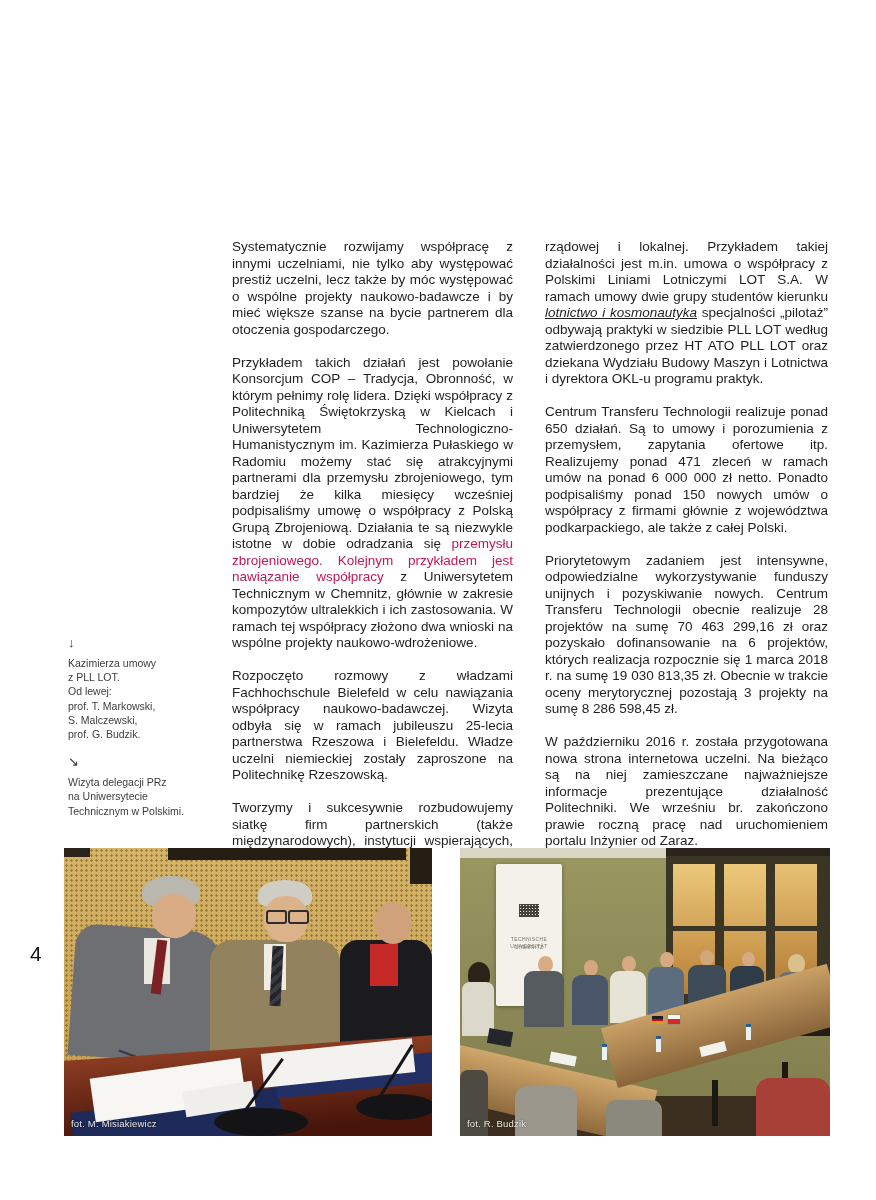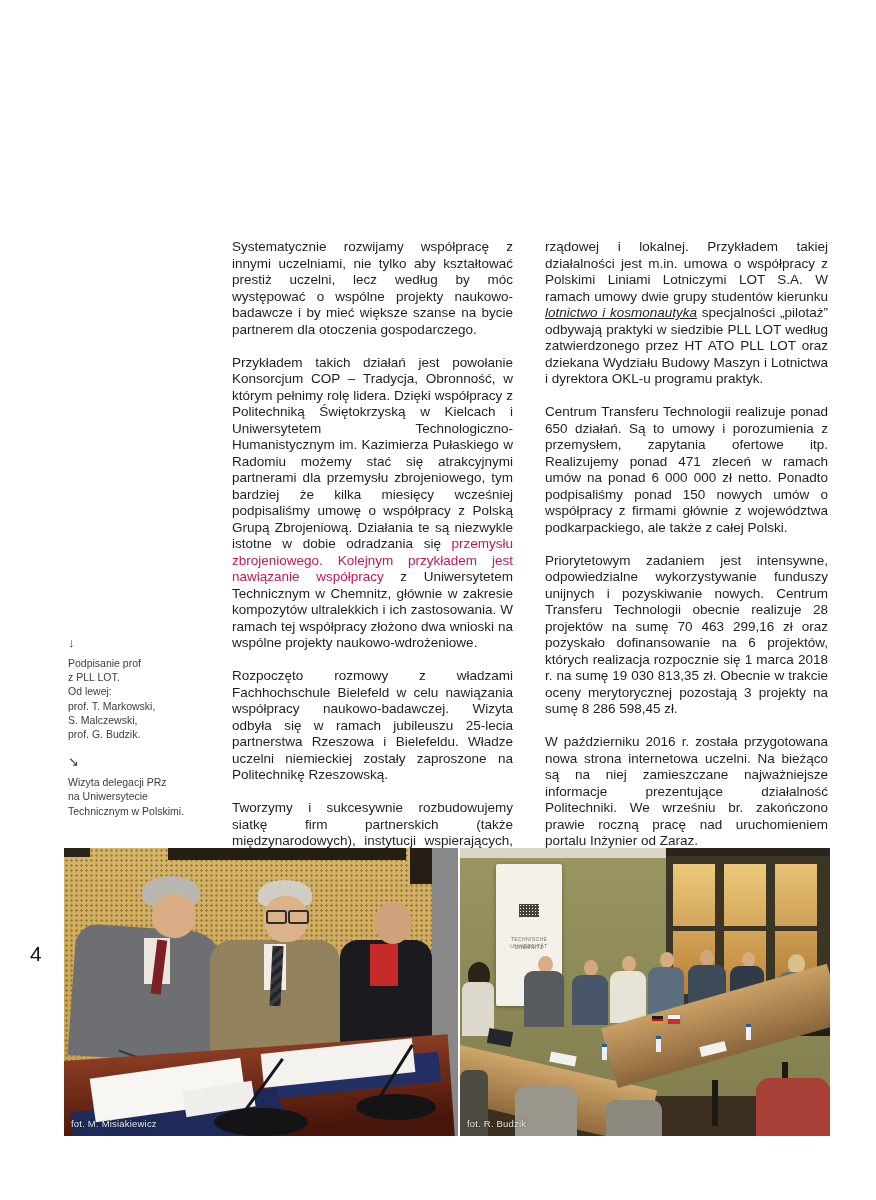--- a/index.html
+++ b/index.html
@@ -10,50 +10,50 @@
   .col-left{left:232px;width:281px;}
   .col-right{left:545px;width:283px;}
   .inline-link{color:#be185d;}
   .it{font-style:italic;text-decoration:underline;}
   .margin-captions{position:absolute;left:68px;top:636px;width:165px;
         font-size:10.5px;line-height:14.2px;color:#3d3d3d;}
   .cap-arrow{font-size:13px;line-height:14px;margin-bottom:6px;color:#3d3d3d;}
   .cap-block2{margin-top:14px;}
   .pagenum{position:absolute;left:30px;top:942px;font-size:21px;color:#111;}
   .photo{position:absolute;top:848px;height:288px;overflow:hidden;background:#888;}
-  .photo-left{left:64px;width:368px;padding-left:26px;}
+  .photo-left{left:64px;width:368px;}
   .photo-right{left:460px;width:370px;}
   .a{position:absolute;}
   .credit{position:absolute;left:7px;bottom:7px;font-size:9.5px;color:#e9e9e4;
         text-shadow:0 0 2px rgba(0,0,0,.55);letter-spacing:.2px;}
   .bannertxt{position:absolute;left:0;width:100%;text-align:center;font-size:5px;
         color:#7a786c;letter-spacing:.4px;line-height:7px;}
 </style>
 </head>
 <body>
 
 <div class="page">
 
   <div class="col col-left">
-    <p>Systematycznie rozwijamy współpracę z innymi uczelniami, nie tylko aby kształtować prestiż uczelni, lecz według by móc występować o wspólne projekty naukowo-badawcze i by mieć większe szanse na bycie partnerem dla otoczenia gospodarczego.</p>
+    <p>Systematycznie rozwijamy współpracę z innymi uczelniami, nie tylko aby występować prestiż uczelni, lecz także by móc występować o wspólne projekty naukowo-badawcze i by mieć większe szanse na bycie partnerem dla otoczenia gospodarczego.</p>
     <p><span>Przykładem takich działań jest powołanie Konsorcjum COP – Tradycja, Obronność, w którym pełnimy rolę lidera. Dzięki współpracy z Politechniką Świętokrzyską w Kielcach i Uniwersytetem Technologiczno-Humanistycznym im. Kazimierza Pułaskiego w Radomiu możemy stać się atrakcyjnymi partnerami dla przemysłu zbrojeniowego, tym bardziej że kilka miesięcy wcześniej podpisaliśmy umowę o współpracy z Polską Grupą Zbrojeniową. Działania te są niezwykle istotne w dobie odradzania się </span><span class="inline-link">przemysłu zbrojeniowego. Kolejnym przykładem jest nawiązanie współpracy</span><span> z Uniwersytetem Technicznym w Chemnitz, głównie w zakresie kompozytów ultralekkich i ich zastosowania. W ramach tej współpracy złożono dwa wnioski na wspólne projekty naukowo-wdrożeniowe.</span></p>
     <p>Rozpoczęto rozmowy z władzami Fachhochschule Bielefeld w celu nawiązania współpracy naukowo-badawczej. Wizyta odbyła się w ramach jubileuszu 25-lecia partnerstwa Rzeszowa i Bielefeldu. Władze uczelni niemieckiej zostały zaproszone na Politechnikę Rzeszowską.</p>
     <p>Tworzymy i sukcesywnie rozbudowujemy siatkę firm partnerskich (także międzynarodowych), instytucji wspierających, administracji</p>
   </div>
 
   <div class="col col-right">
     <p><span>rządowej i lokalnej. Przykładem takiej działalności jest m.in. umowa o współpracy z Polskimi Liniami Lotniczymi LOT S.A. W ramach umowy dwie grupy studentów kierunku </span><span class="it">lotnictwo i kosmonautyka</span><span> specjalności „pilotaż” odbywają praktyki w siedzibie PLL LOT według zatwierdzonego przez HT ATO PLL LOT oraz dziekana Wydziału Budowy Maszyn i Lotnictwa i dyrektora OKL-u programu praktyk.</span></p>
     <p>Centrum Transferu Technologii realizuje ponad 650 działań. Są to umowy i porozumienia z przemysłem, zapytania ofertowe itp. Realizujemy ponad 471 zleceń w ramach umów na ponad 6 000 000 zł netto. Ponadto podpisaliśmy ponad 150 nowych umów o współpracy z firmami głównie z województwa podkarpackiego, ale także z całej Polski.</p>
     <p>Priorytetowym zadaniem jest intensywne, odpowiedzialne wykorzystywanie funduszy unijnych i pozyskiwanie nowych. Centrum Transferu Technologii obecnie realizuje 28 projektów na sumę 70 463 299,16 zł oraz pozyskało dofinansowanie na 6 projektów, których realizacja rozpocznie się 1 marca 2018 r. na sumę 19 030 813,35 zł. Obecnie w trakcie oceny merytorycznej pozostają 3 projekty na sumę 8 286 598,45 zł.</p>
     <p>W październiku 2016 r. została przygotowana nowa strona internetowa uczelni. Na bieżąco są na niej zamieszczane najważniejsze informacje prezentujące działalność Politechniki. We wrześniu br. zakończono prawie roczną pracę nad uruchomieniem portalu Inżynier od Zaraz.</p>
   </div>
 
   <div class="margin-captions">
     <div class="cap-arrow">↓</div>
-    <div>Podpisanie prof</div>
+    <div>Kazimierza umowy</div>
     <div>z PLL LOT.</div>
     <div>Od lewej:</div>
     <div>prof. T. Markowski,</div>
     <div>S. Malczewski,</div>
     <div>prof. G. Budzik.</div>
     <div class="cap-arrow cap-block2">↘</div>
     <div>Wizyta delegacji PRz</div>
     <div>na Uniwersytecie</div>
     <div>Technicznym w Polskimi.</div>
   </div>

